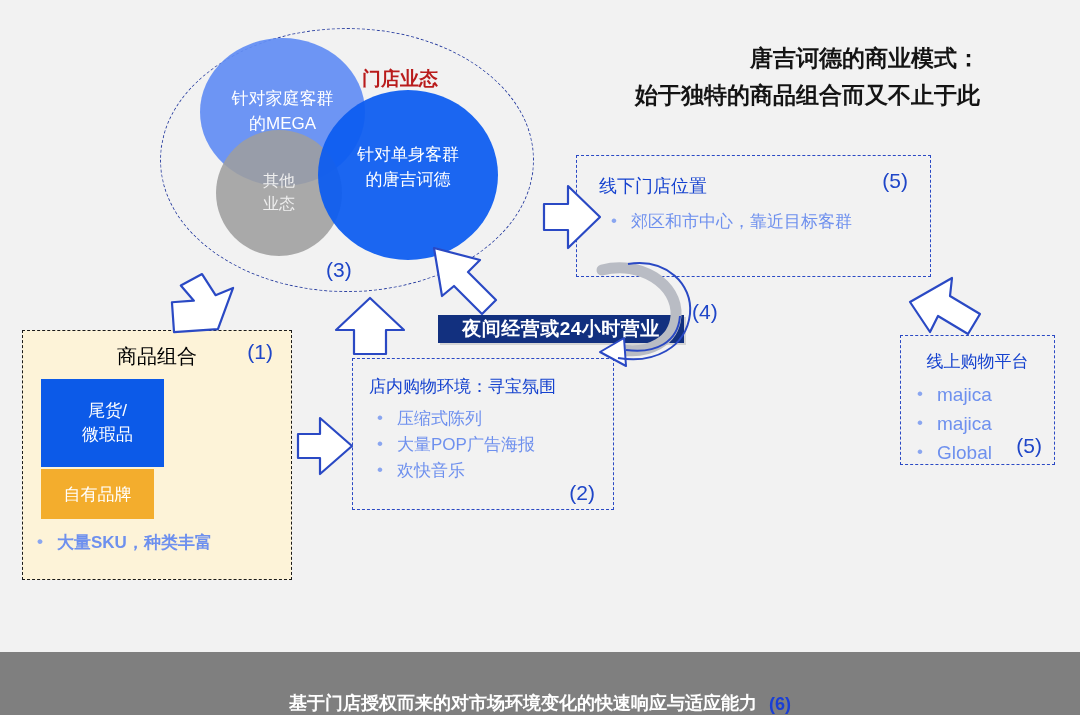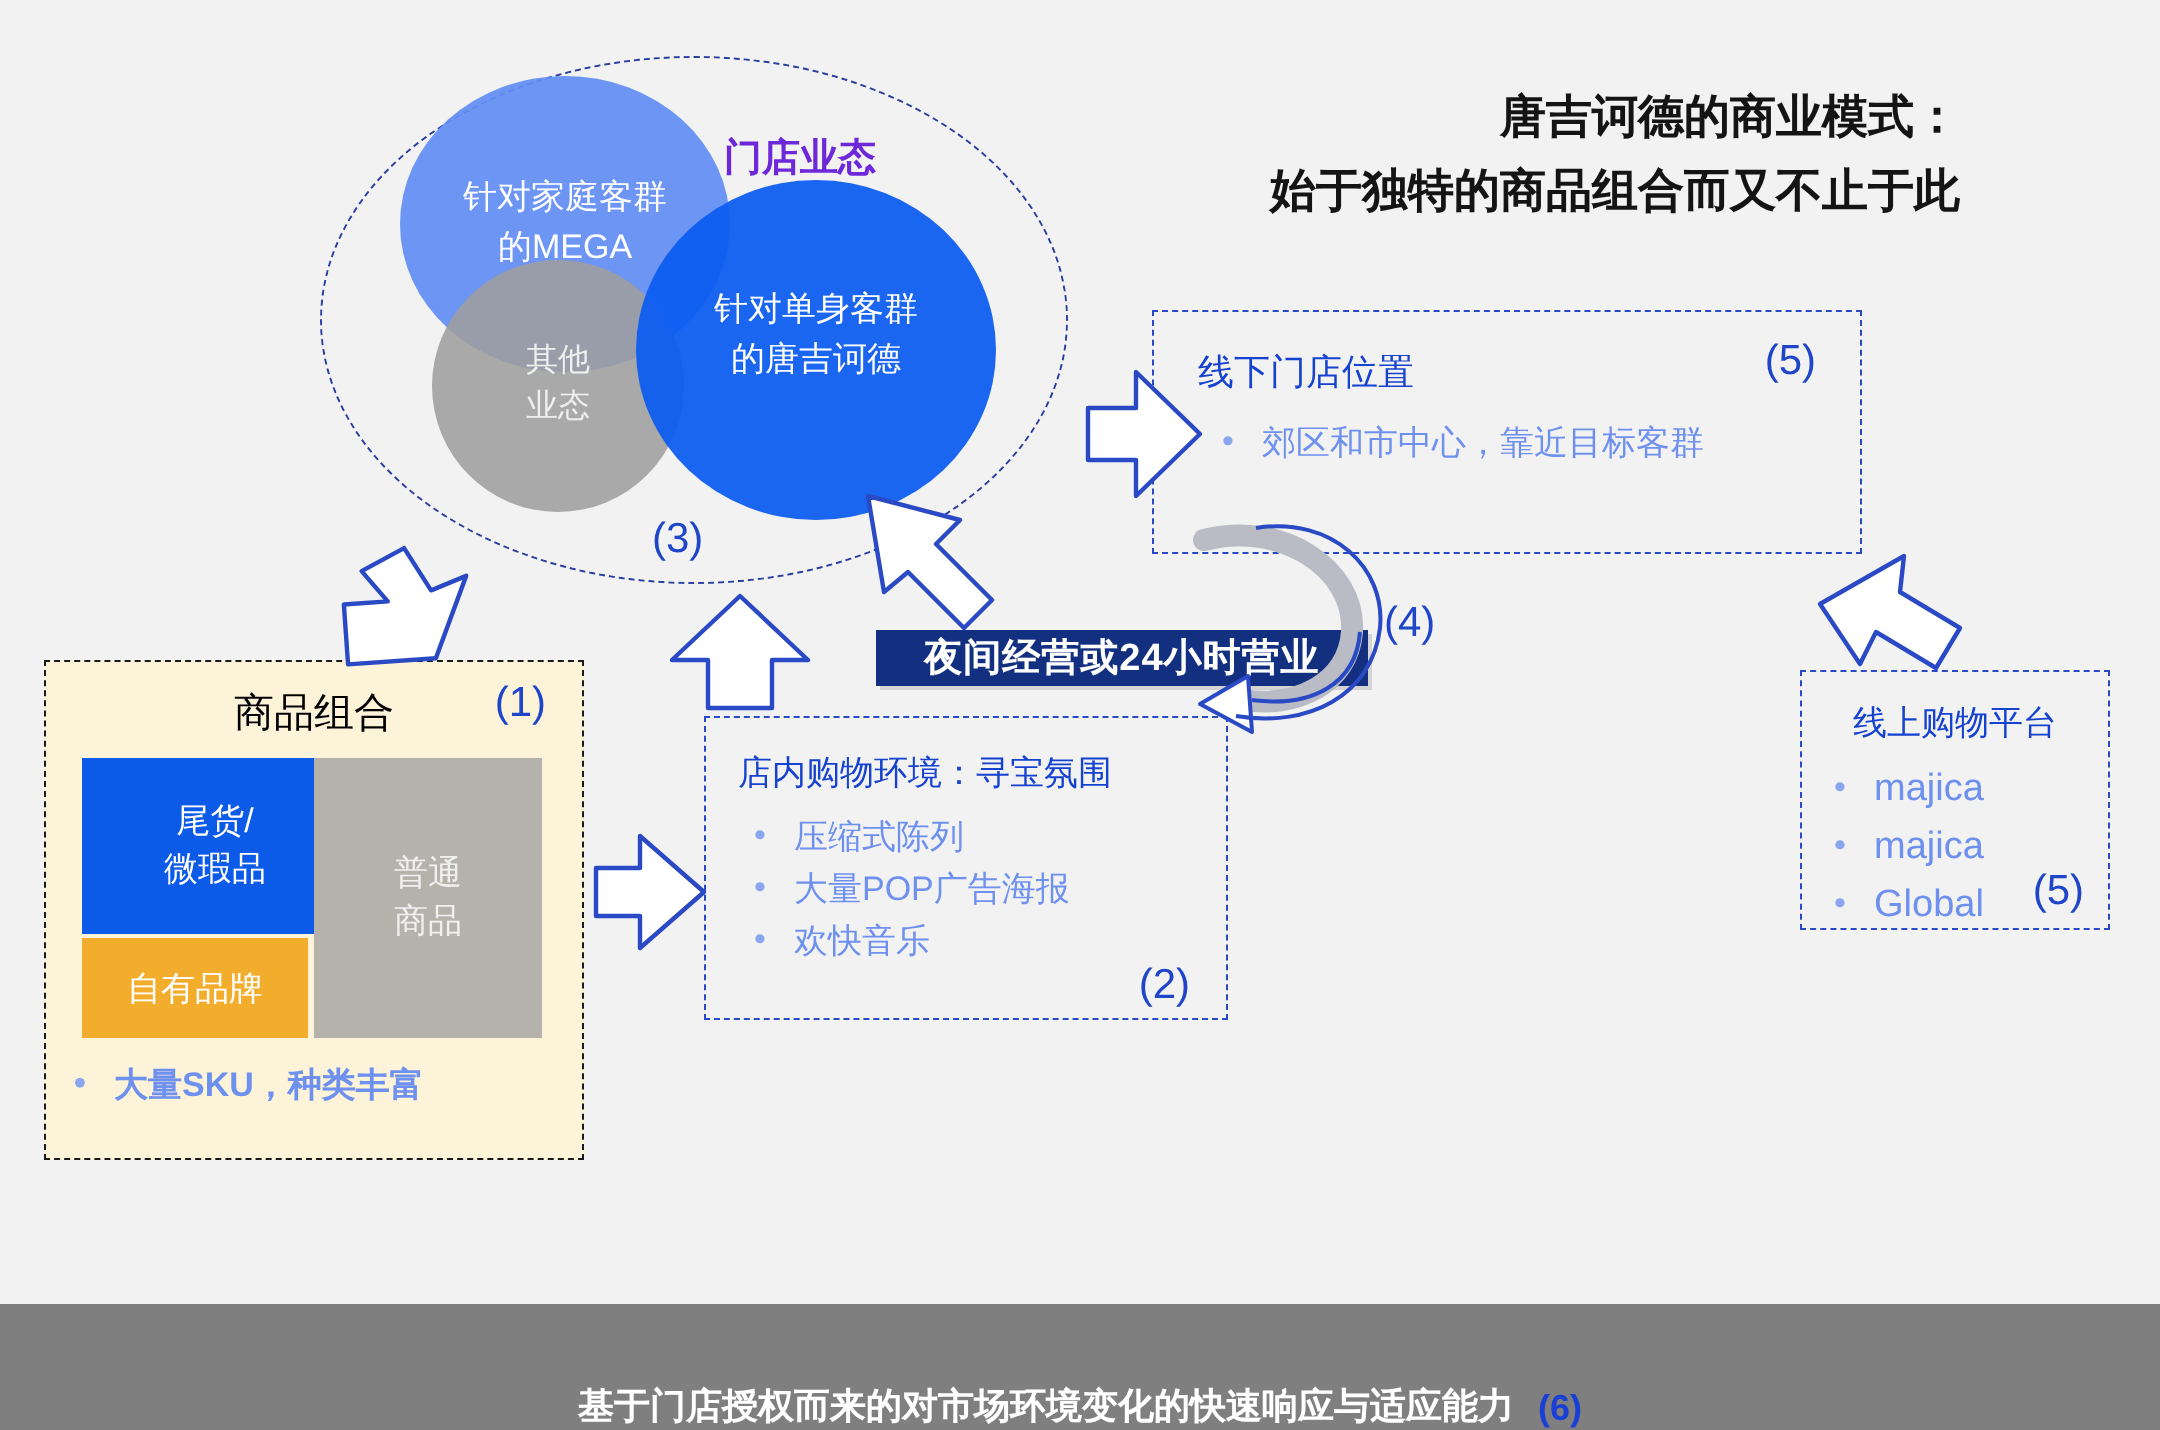--- a/index.html
+++ b/index.html
@@ -41,21 +41,21 @@
     pointer-events:none;
   }
   #label-mega{top:48px;}
   #label-other{top:39px;font-size:16px;line-height:23px;color:#efefef;}
   #label-donki{top:52px;}
   #dash-ellipse{
     left:10px;top:10px;width:372px;height:262px;
     border:1.6px dashed #2a3fa0;border-radius:50%;
   }
   #venn-title{
-    left:212px;top:48px;font-size:19px;font-weight:bold;color:#6d28d9;
+    left:212px;top:48px;font-size:19px;font-weight:bold;color:#b91c1c;
   }
   #tag3{left:176px;top:240px;font-size:21px;color:#1f46c8;}
 
   
   .dbox{
     border:1.6px dashed #2a49c4;
     background:transparent;
     box-sizing:border-box;
   }
   .box-title{
@@ -194,26 +194,20 @@
     <div class="tag">(1)</div>
 
     <div id="grid">
       <div id="cell-clear">
         <div>
           <div>尾货/</div>
           <div>微瑕品</div>
         </div>
       </div>
       <div id="cell-pb">自有品牌</div>
-      <div id="cell-normal">
-        <div>
-          <div>普通</div>
-          <div>商品</div>
-        </div>
-      </div>
     </div>
 
     <ul class="bul" id="product-bullets">
       <li>大量SKU，种类丰富</li>
     </ul>
   </div>
 
   <div class="abs dbox" id="box-env">
     <div class="box-title">店内购物环境：寻宝氛围</div>
     <ul class="bul">

